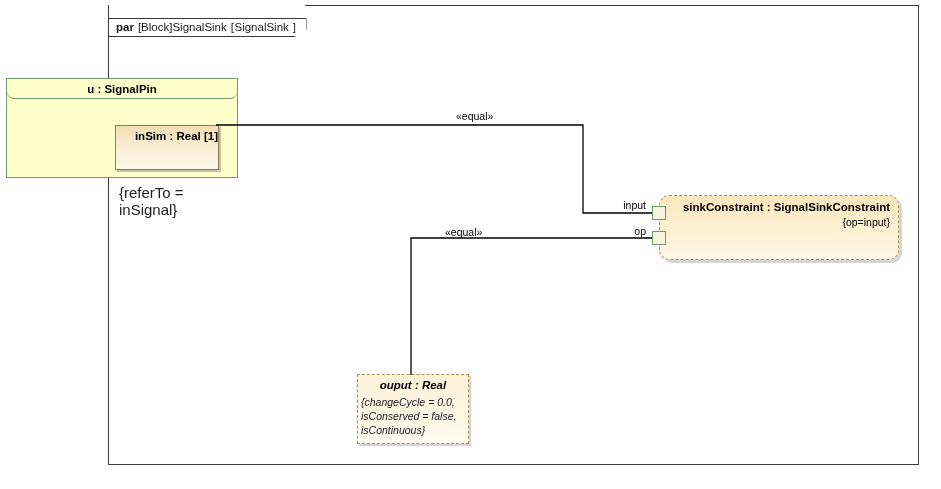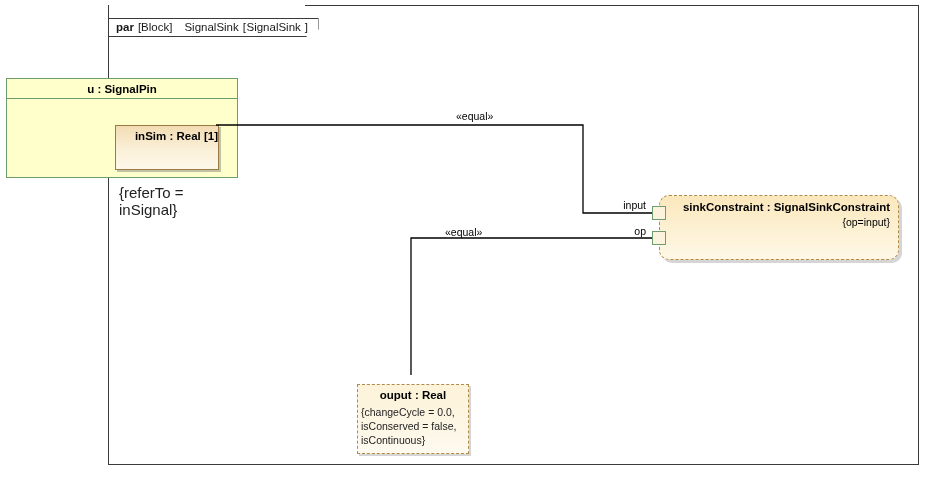--- a/index.html
+++ b/index.html
@@ -56,21 +56,21 @@
     font-size: 11.5px;
     line-height: 19px;
     -webkit-clip-path: polygon(0 0, 100% 0, 100% 60%, 94% 100%, 0 100%);
     clip-path: polygon(0 0, 100% 0, 100% 60%, 94% 100%, 0 100%);
   }
   .frame-header .kind {
     font-weight: bold;
     margin-right: 4px;
   }
   .frame-header .meta {
-    margin-right: 12px;
+    margin-right: 0;
   }
   .frame-header .nm { margin-right: 4px; }
   .frame-header .brk { letter-spacing: 0.5px; }
 
   
   .part-block {
     position: absolute;
     left: 6px;
     top: 78px;
     width: 232px;
@@ -82,20 +82,21 @@
   .part-header {
     height: 20px;
     box-sizing: border-box;
     border-bottom: 1px solid #6f9d6f;
     display: flex;
     align-items: center;
     justify-content: center;
     font-weight: bold;
     font-size: 11.5px;
     color: #000000;
+    border-radius: 7px;
   }
   .part-body {
     position: relative;
     height: 79px;
   }
 
   
   .prop-box {
     position: absolute;
     left: 108px;
@@ -167,27 +168,28 @@
     font-size: 10.5px;
     color: #000000;
     white-space: nowrap;
     text-align: right;
   }
 
   
   .value-block {
     position: absolute;
     left: 357px;
-    top: 384px;
+    top: 374px;
     width: 112px;
     height: 70px;
     box-sizing: border-box;
     border: 1.2px dashed #b08a4a;
     background: linear-gradient(to bottom, #fdf3d9 0%, #fdf6e4 60%, #fefaf0 100%);
     box-shadow: 2px 2px 0 rgba(150,150,150,0.40);
+    font-style: italic;
   }
   .value-title {
     text-align: center;
     font-weight: bold;
     font-size: 11.5px;
     color: #000000;
     padding-top: 4px;
   }
   .value-props {
     font-size: 10.5px;

